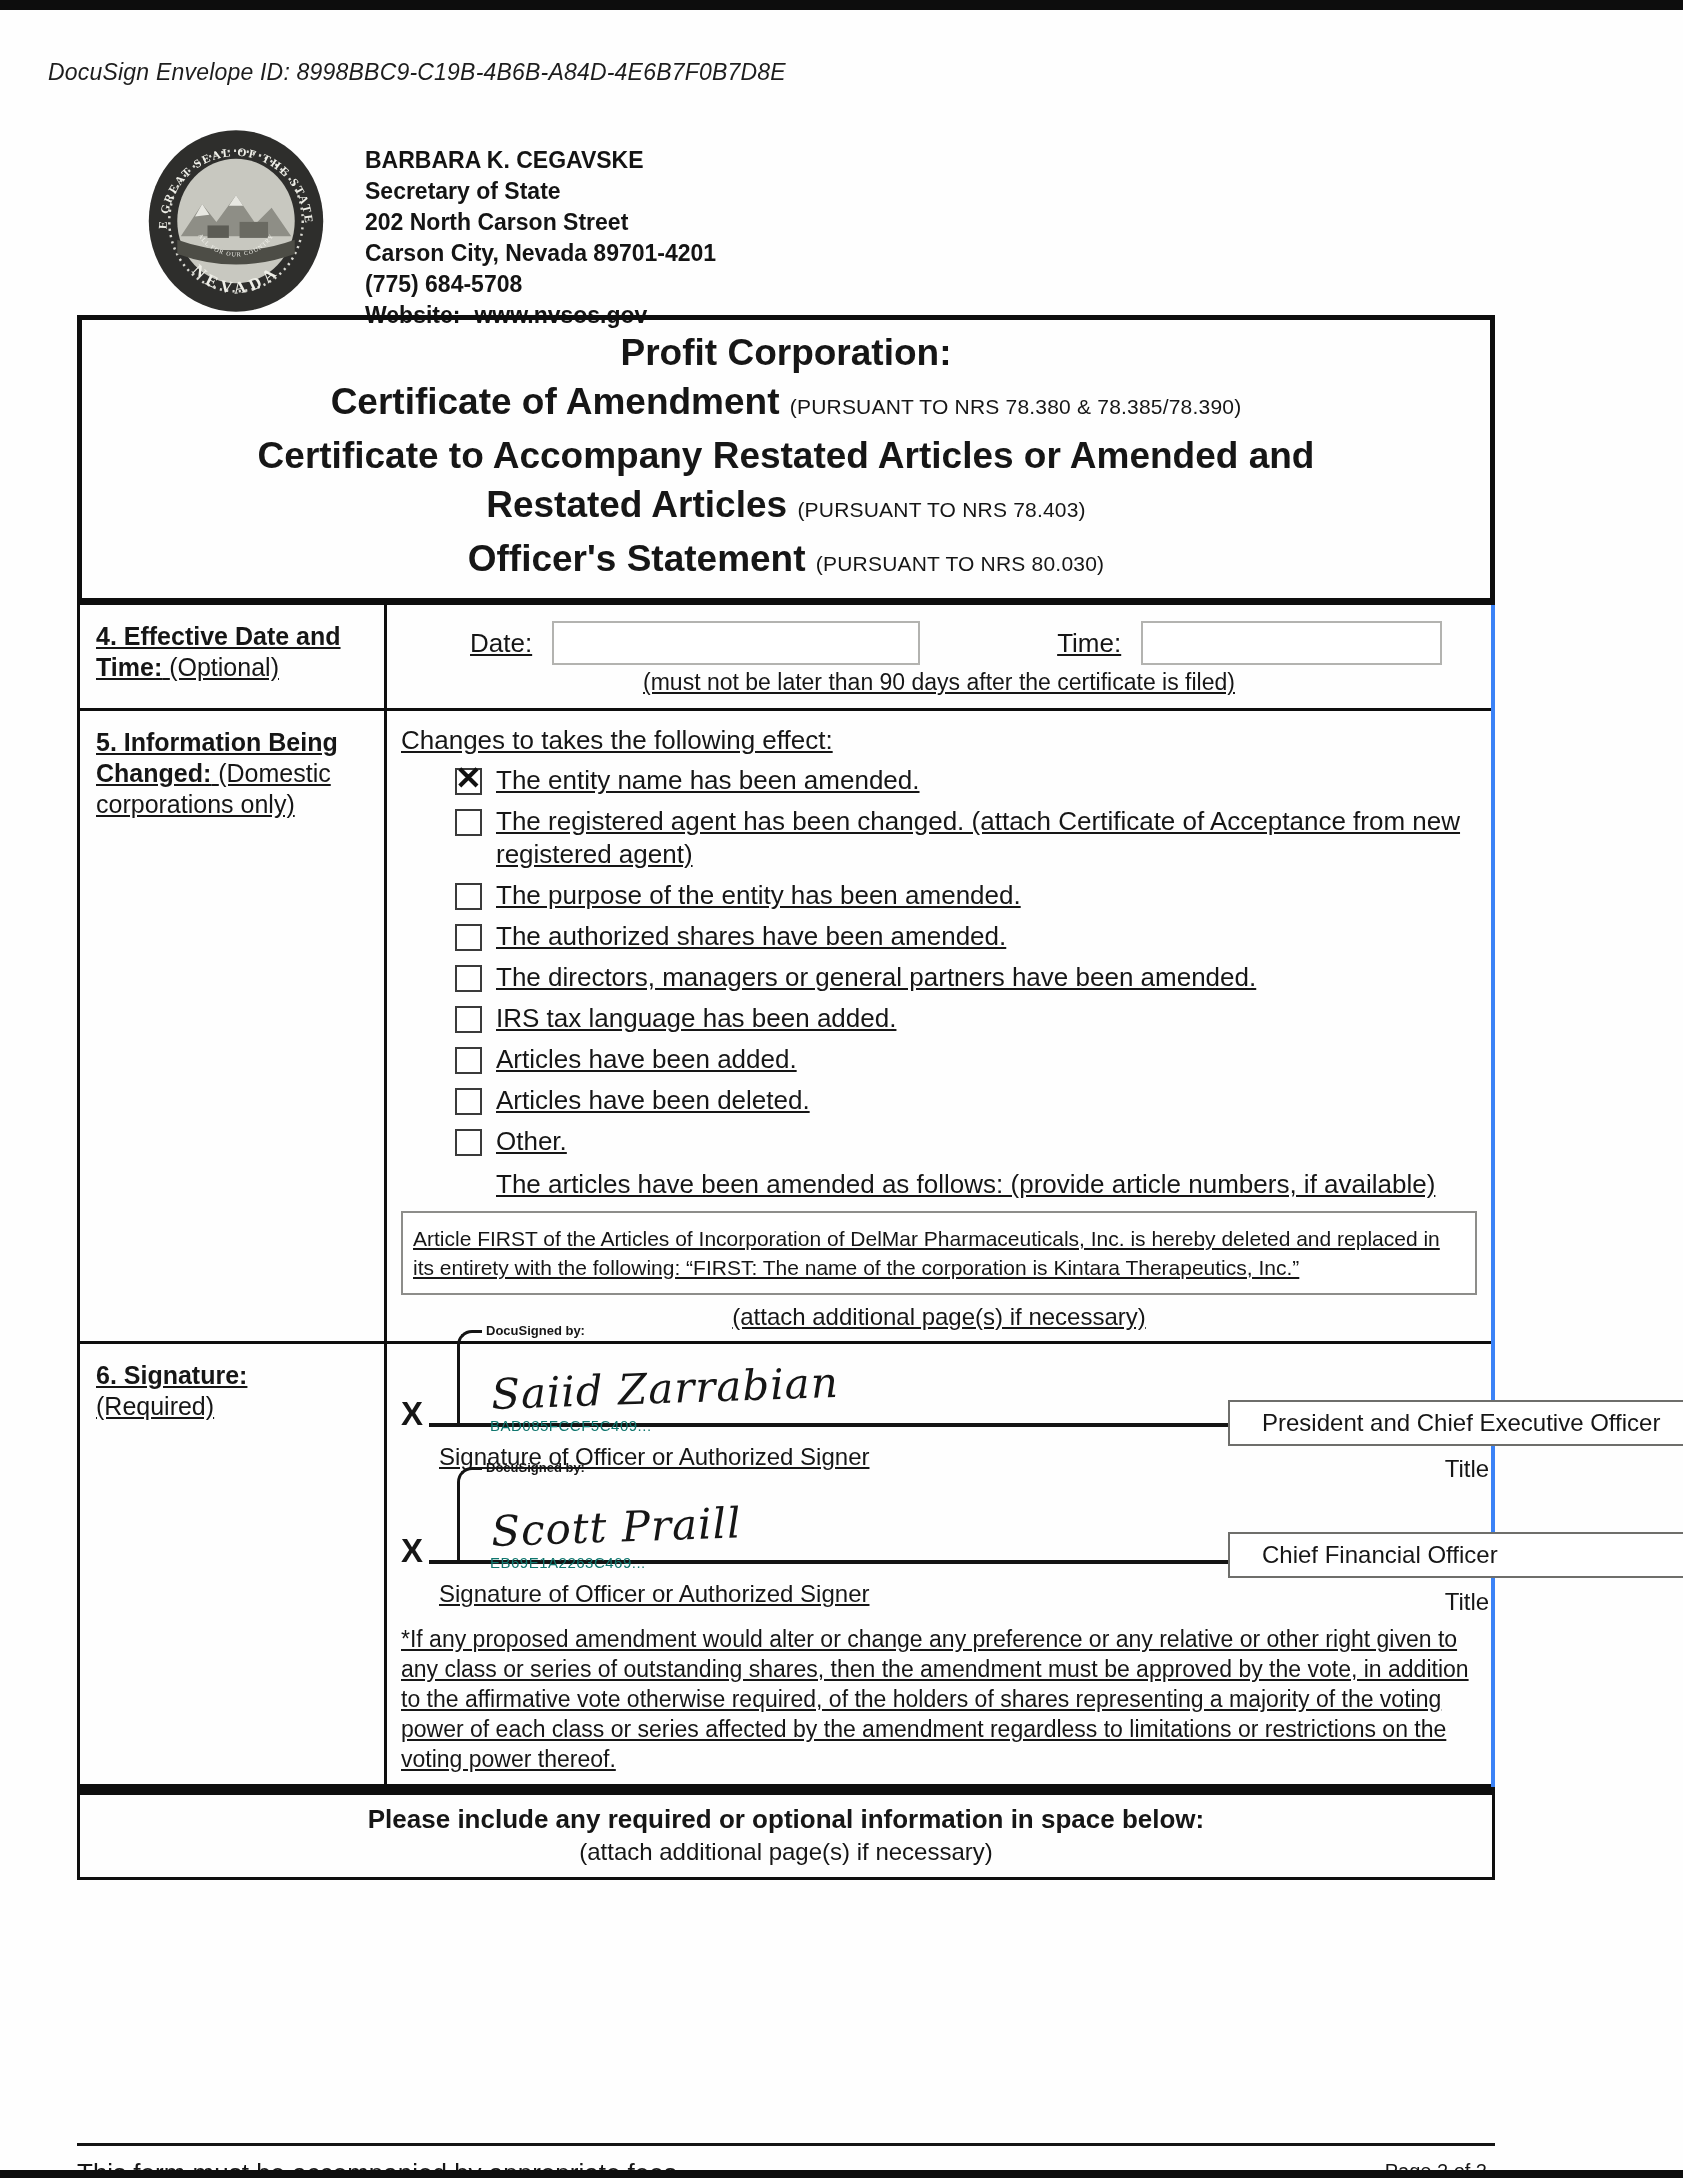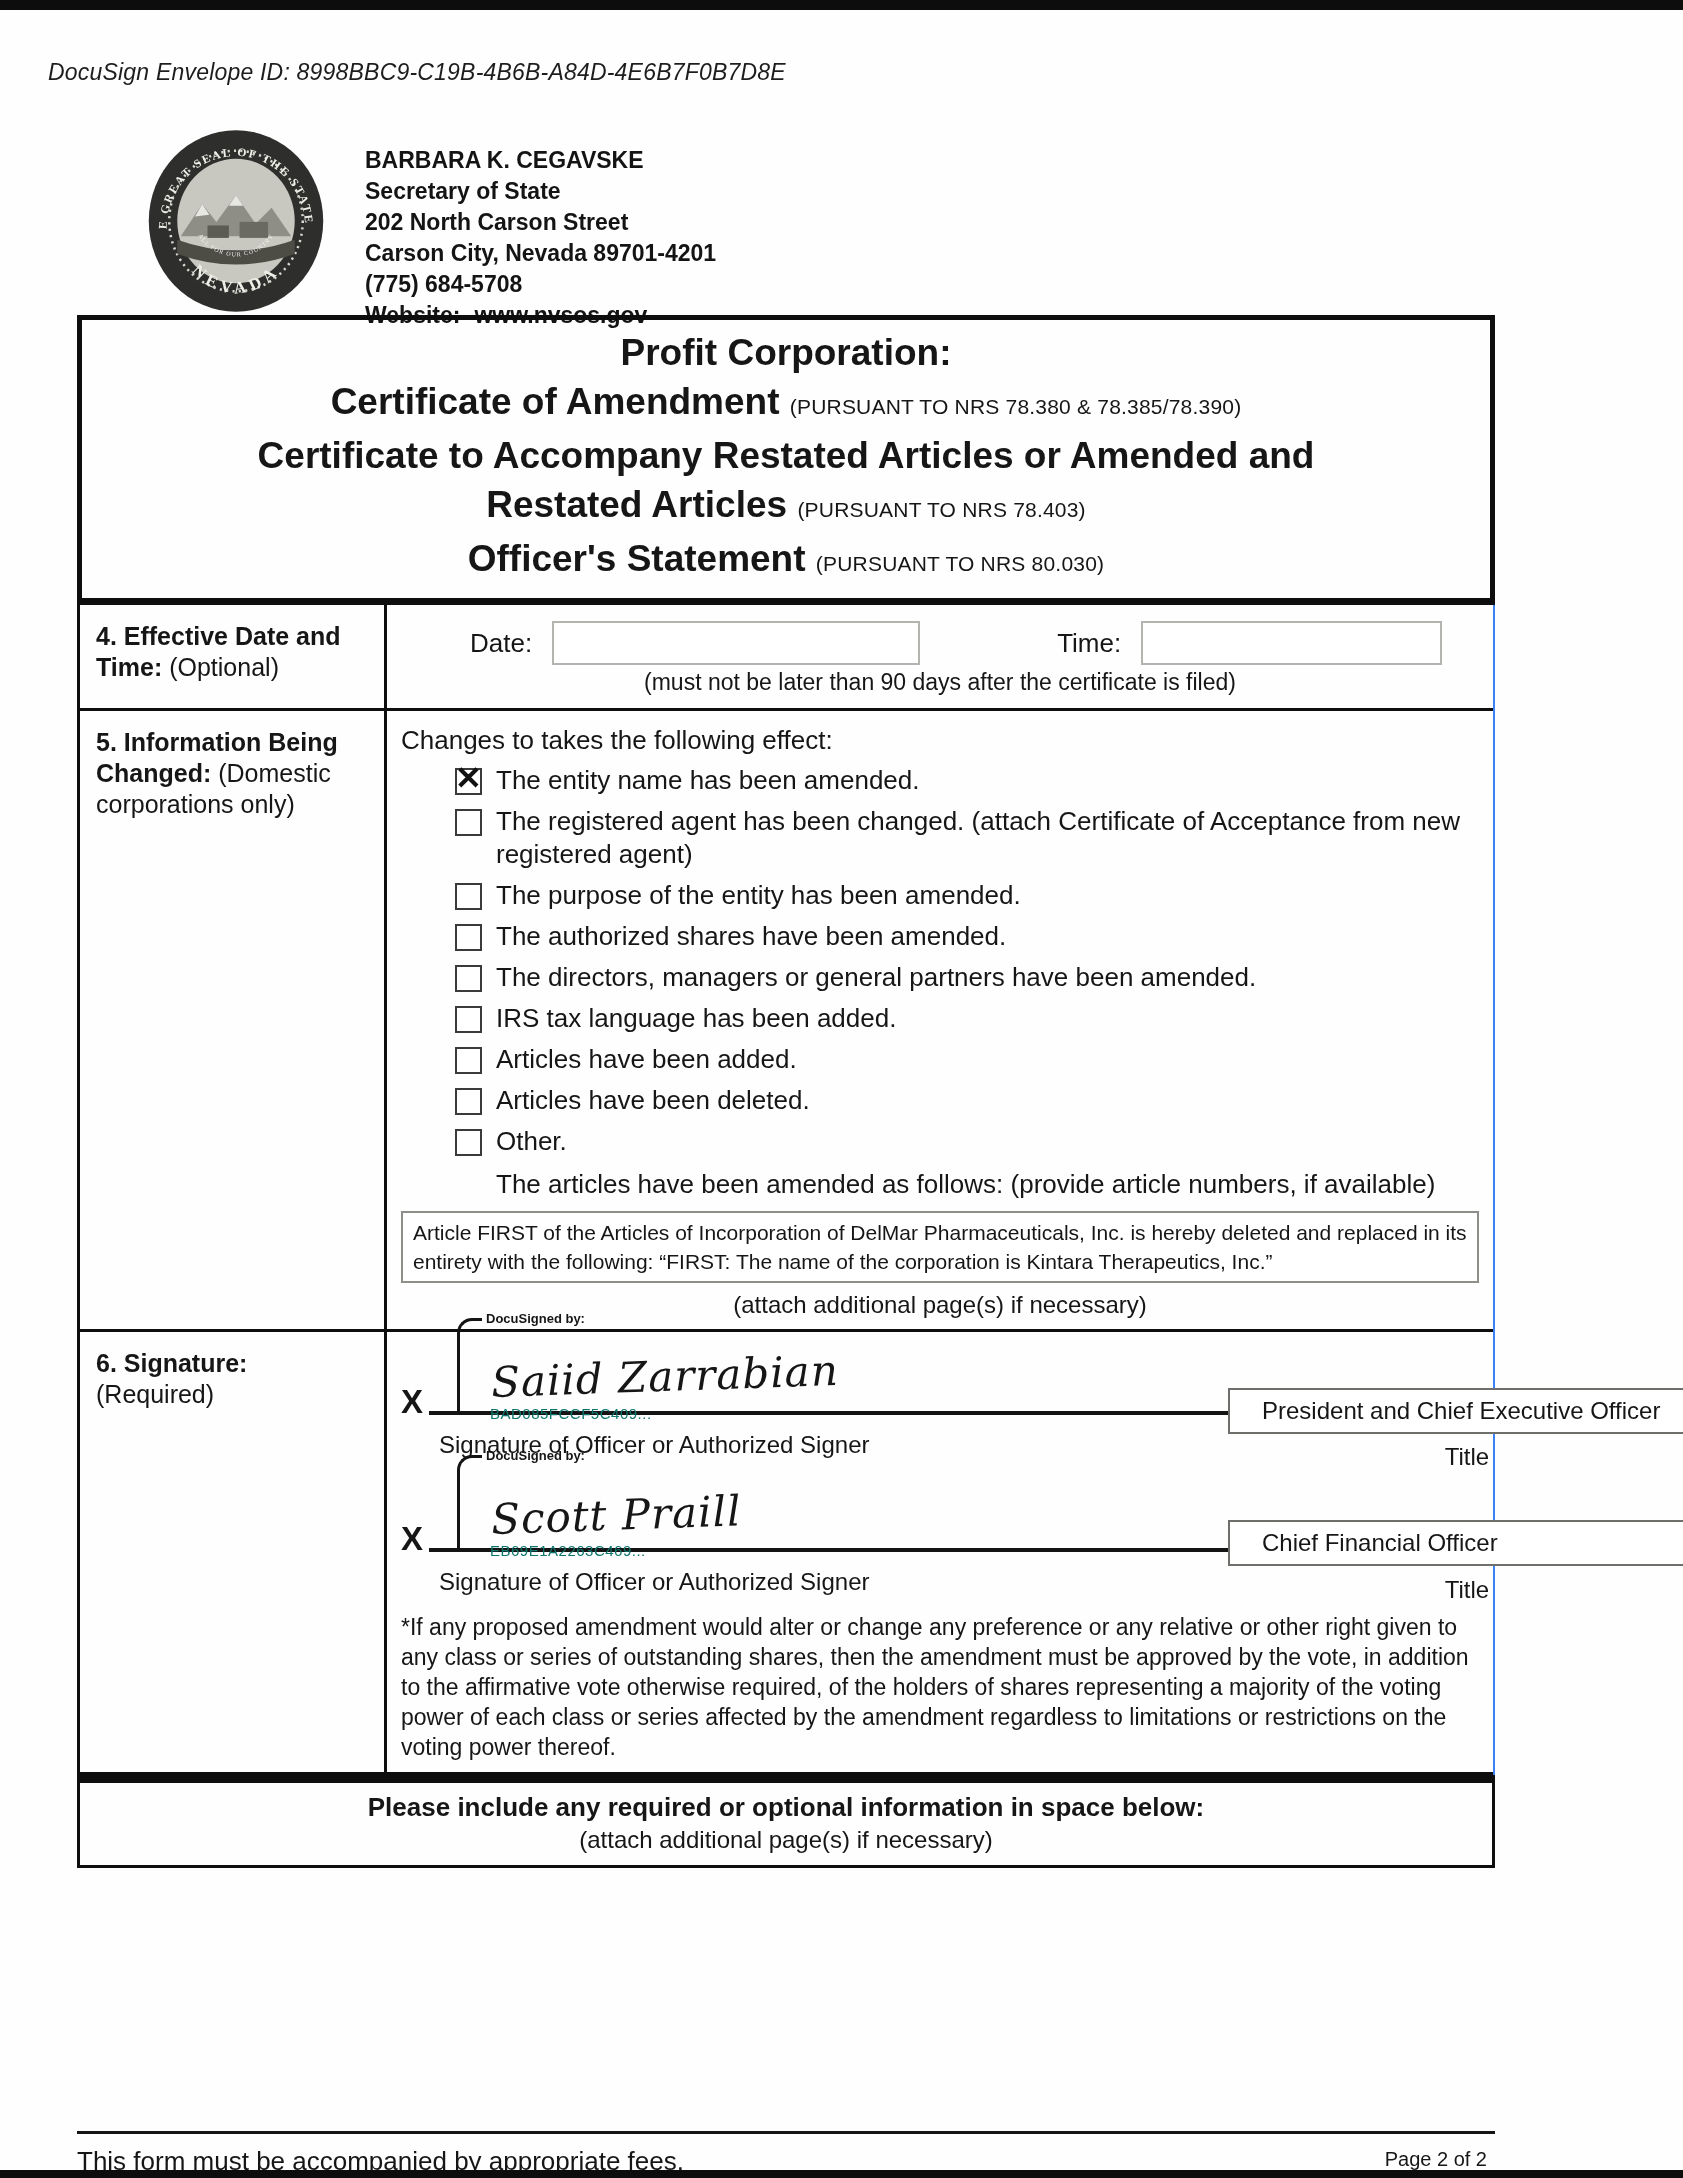--- a/index.html
+++ b/index.html
@@ -21,21 +21,21 @@
 
   
   .form{position:absolute;left:77px;top:315px;width:1418px;}
   .titlebox{
     border:5px solid #0e0e0e;border-bottom:7px solid #0e0e0e;
     text-align:center;padding:8px 6px 10px;box-sizing:border-box;
   }
   .t-line{font-size:37px;font-weight:bold;line-height:49px;}
   .t-note{font-size:21px;font-weight:normal;letter-spacing:0.2px;}
 
-  .rows{border-left:3px solid #0e0e0e;border-right:2px solid #3b82f6;}
+  .rows{border-left:3px solid #0e0e0e;border-right:4px solid #3b82f6;text-decoration:underline;}
   .row{display:flex;border-bottom:3px solid #0e0e0e;}
   .leftcell{
     width:307px;flex:none;box-sizing:border-box;border-right:3px solid #0e0e0e;
     padding:16px 8px 10px 16px;font-size:25px;line-height:31px;
   }
   .leftcell .b{font-weight:bold;}
   .rightcell{flex:1;min-width:0;padding:10px 14px;font-size:26px;box-sizing:border-box;position:relative;}
 
   
   .row-4{min-height:103px;}
@@ -58,21 +58,21 @@
   .checkbox{
     width:23px;height:23px;flex:none;border:2px solid #3a3a3a;margin:4px 14px 0 0;
     position:relative;background:#fff;
   }
   .checkbox.checked::after{
     content:"\2715";position:absolute;left:-2px;top:-8px;
     font-size:32px;font-weight:bold;color:#111;
   }
   .amended-line{margin:10px 0 0 95px;line-height:33px;}
   .amend-box{
-    border:2px solid #8d8d8a;margin-top:10px;padding:5px 10px;
+    border:2px solid #8d8d8a;margin-top:10px;padding:11px 10px;
     font-size:21px;line-height:29px;background:#fff;
   }
   .attach-note{text-align:center;font-size:24px;margin-top:8px;}
 
   
   .row-6{min-height:388px;}
   .row-6 .rightcell{padding-top:32px;}
   .sig-grid{display:flex;}
   .sig-left{width:827px;flex:none;}
   .sig-right{flex:1;position:relative;}

